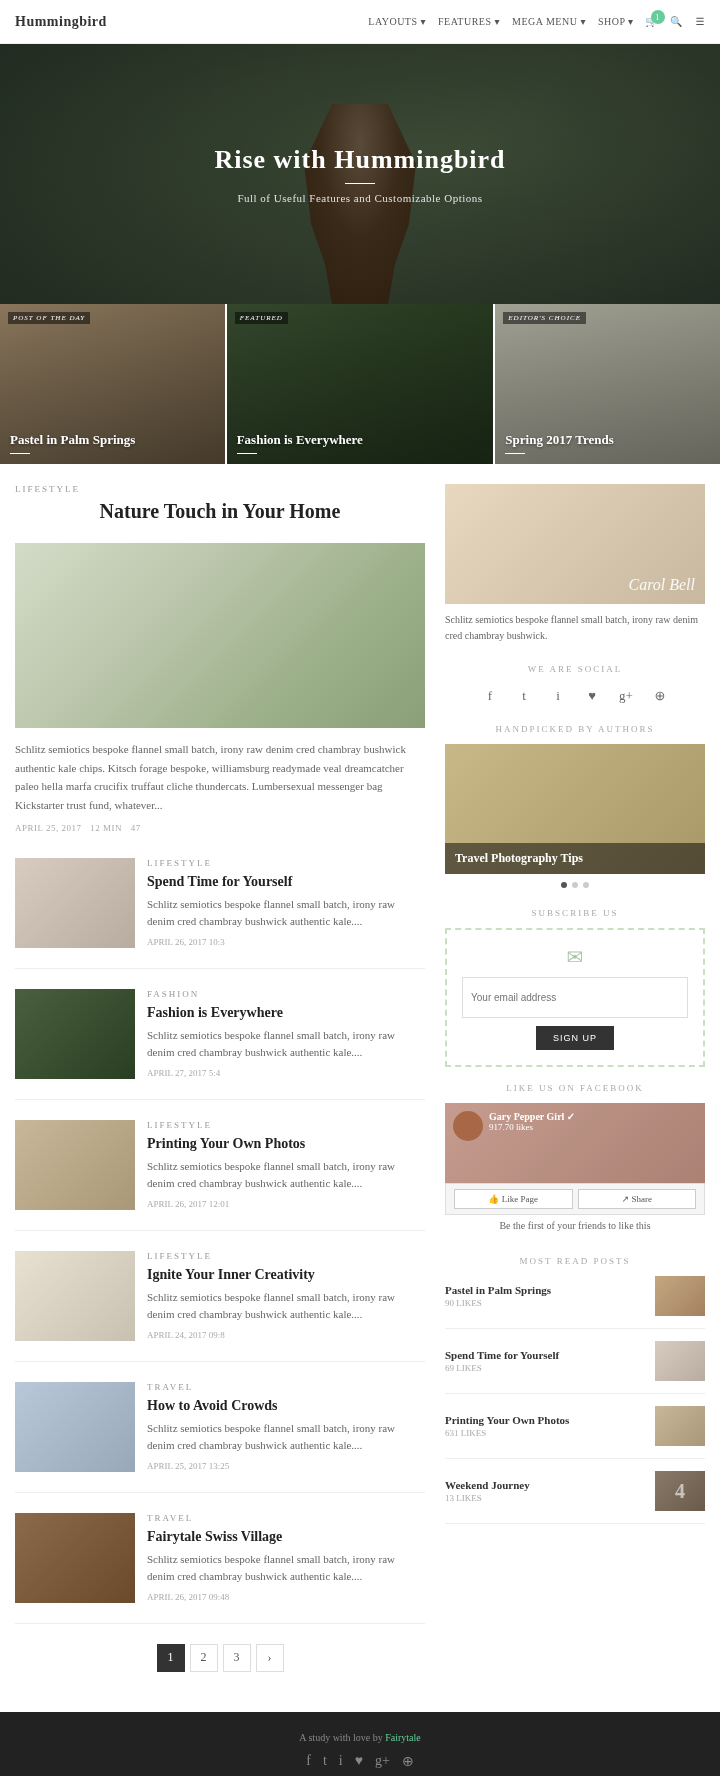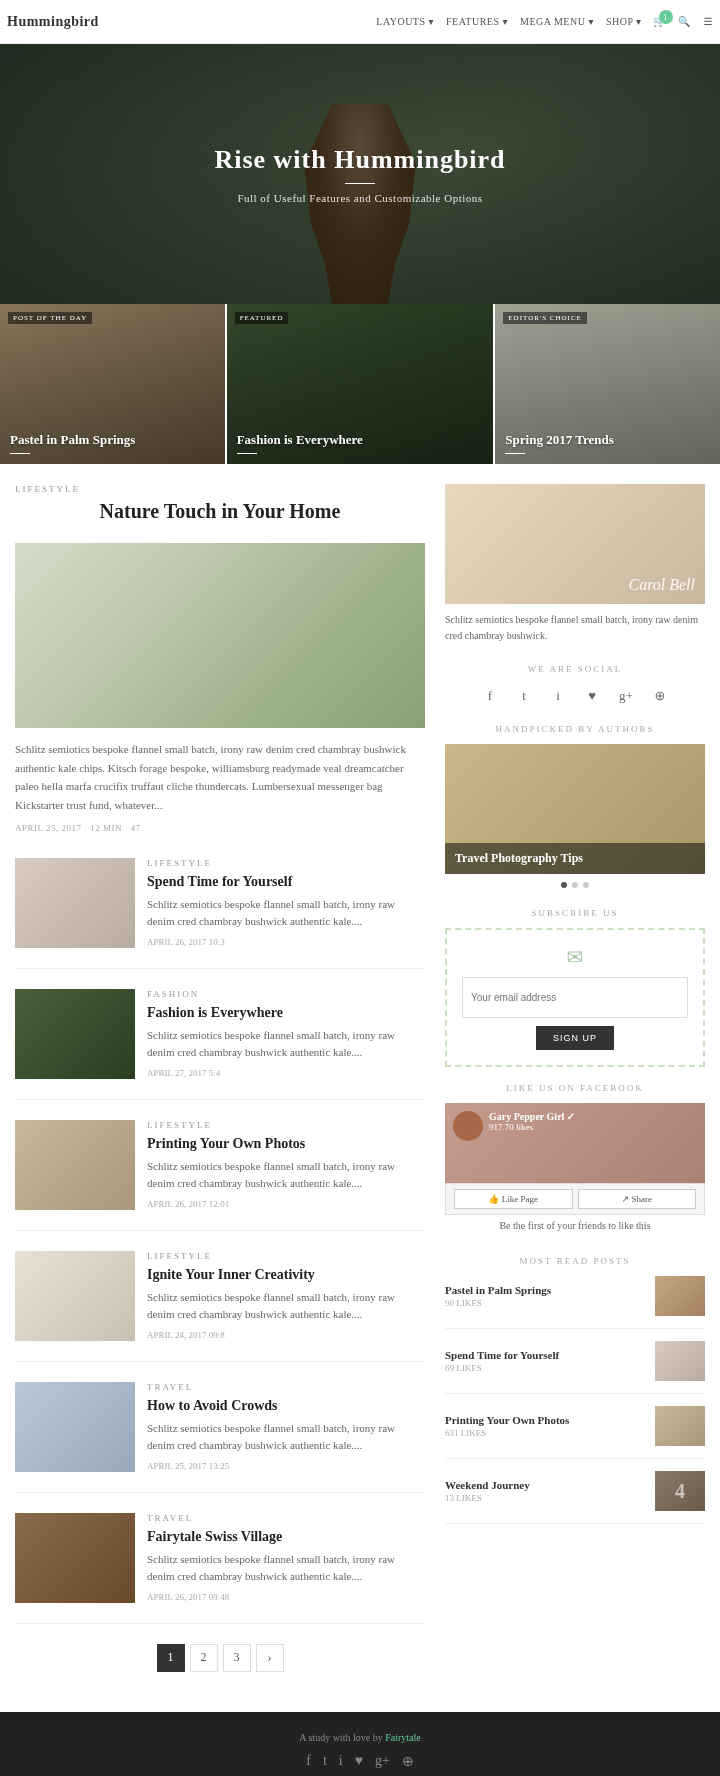--- a/index.html
+++ b/index.html
@@ -1,21 +1,21 @@
 <!DOCTYPE html>
 <html><head>
   <meta charset="utf-8">
   <style>
     * { box-sizing: border-box; margin: 0; padding: 0; }
     body { font-family: 'Georgia', serif; font-size: 13px; color: #333; background: #fff; width: 720px; }
 
     
     .site-header {
       display: flex; align-items: center; justify-content: space-between;
-      padding: 0 7px; height: 44px; border-bottom: 1px solid #eee;
+      padding: 0 15px; height: 44px; border-bottom: 1px solid #eee;
       background: #fff; position: relative; z-index: 10;
     }
     .site-logo { font-size: 14px; font-weight: bold; color: #333; letter-spacing: 0.5px; }
     .header-nav { display: flex; align-items: center; gap: 12px; }
     .header-nav span { font-size: 10px; color: #555; cursor: pointer; letter-spacing: 0.5px; text-transform: uppercase; }
     .cart-badge { position: relative; display: inline-block; }
     .cart-badge .badge { position: absolute; top: -6px; right: -6px; background: #6c9; color: #fff; border-radius: 50%; width: 14px; height: 14px; font-size: 8px; display: flex; align-items: center; justify-content: center; }
 
     
     .hero {
@@ -45,20 +45,21 @@
     .featured-item-3 { background: linear-gradient(rgba(0,0,0,0.2), rgba(0,0,0,0.4)), linear-gradient(135deg, #c8c8b8 0%, #b8b8a8 50%, #a8a898 100%); }
     .featured-overlay {
       position: absolute; inset: 0;
       display: flex; flex-direction: column; justify-content: flex-end; padding: 10px;
     }
     .featured-badge {
       position: absolute; top: 8px; left: 8px;
       background: rgba(0,0,0,0.5); color: #fff;
       font-size: 7px; letter-spacing: 1px; text-transform: uppercase;
       padding: 2px 5px;
+      font-style: italic;
     }
     .featured-title { color: #fff; font-size: 13px; font-weight: bold; text-shadow: 0 1px 3px rgba(0,0,0,0.5); }
     .featured-underline { width: 20px; height: 1px; background: #fff; margin-top: 5px; }
 
     
     .main-content { display: flex; padding: 20px 15px; gap: 20px; }
     .content-left { flex: 0 0 410px; }
     .content-right { flex: 1; }
 
     

